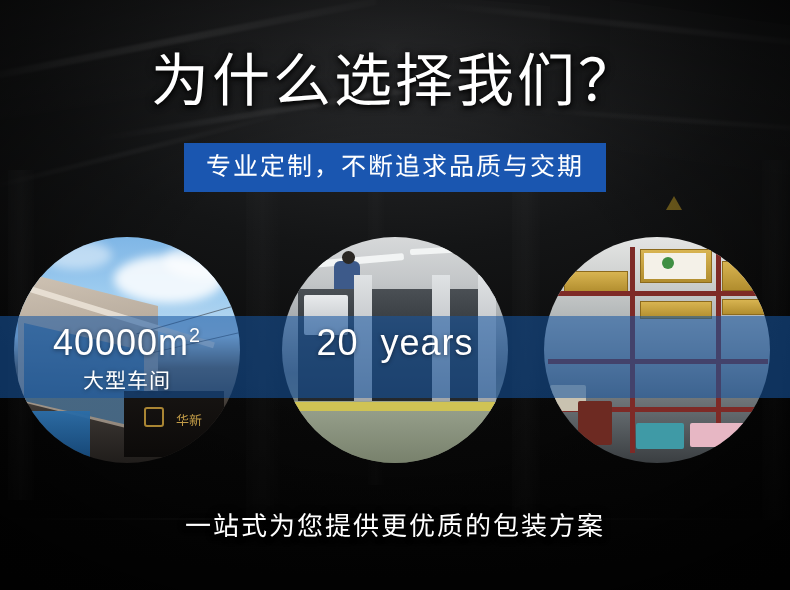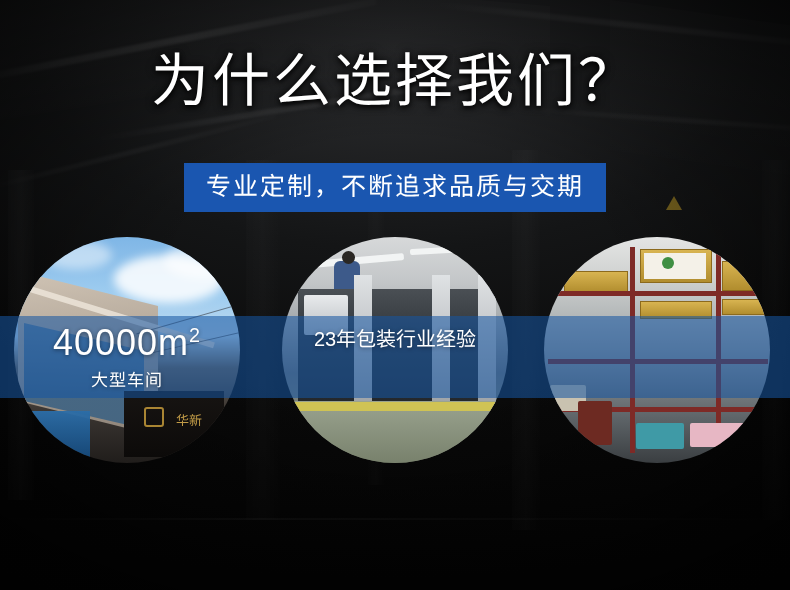--- a/index.html
+++ b/index.html
@@ -82,21 +82,20 @@
     font-weight:400;
     letter-spacing:3px;
     text-shadow:0 0 10px rgba(0,0,0,.85), 0 2px 5px rgba(0,0,0,.9);
     white-space:nowrap;
   }
 
   
   .subbanner-wrap {
     position:absolute; left:0; right:0; top:143px;
     text-align:center;
-    margin-top:20px;
   }
   .subbanner {
     display:inline-block;
     background:#1a56b0;
     color:#ffffff;
     font-size:25px;
     line-height:1;
     letter-spacing:2px;
     padding:11px 22px 13px;
     white-space:nowrap;
@@ -262,21 +261,21 @@
   .circle-text.t1 { left:14px;  }
   .circle-text.t2 { left:282px; }
   .circle-text.t3 { left:544px; }
 
   .ct-big {
     font-size:36px; line-height:42px; font-weight:400; letter-spacing:1px;
     white-space:pre;
   }
   .ct-big sup { font-size:.55em; vertical-align:super; line-height:0; }
   .ct-sub {
-    font-size:17px; line-height:30px; font-weight:400; letter-spacing:1px;
+    font-size:21px; line-height:30px; font-weight:400; letter-spacing:1px;
     margin-top:2px;
     white-space:nowrap;
   }
   .ct-sub.wide { letter-spacing:0; font-size:20px; }
 
   
   .tagline {
     position:absolute; left:0; right:0; top:512px;
     text-align:center;
     color:#ffffff;
@@ -378,20 +377,21 @@
   </div>
 
   <div class="blueband"></div>
 
   <div class="circle-text t1">
     <div class="ct-big"><span>40000m</span><sup>2</sup></div>
     <div class="ct-sub">大型车间</div>
   </div>
 
   <div class="circle-text t2">
-    <div class="ct-sub wide">23年包装行业经验</div>
+    <div class="ct-big">20  years</div>
   </div>
 
   <div class="circle-text t3">
   </div>
 
+  <div class="tagline">一站式为您提供更优质的包装方案</div>
 
 </div>
 
 </body></html>

